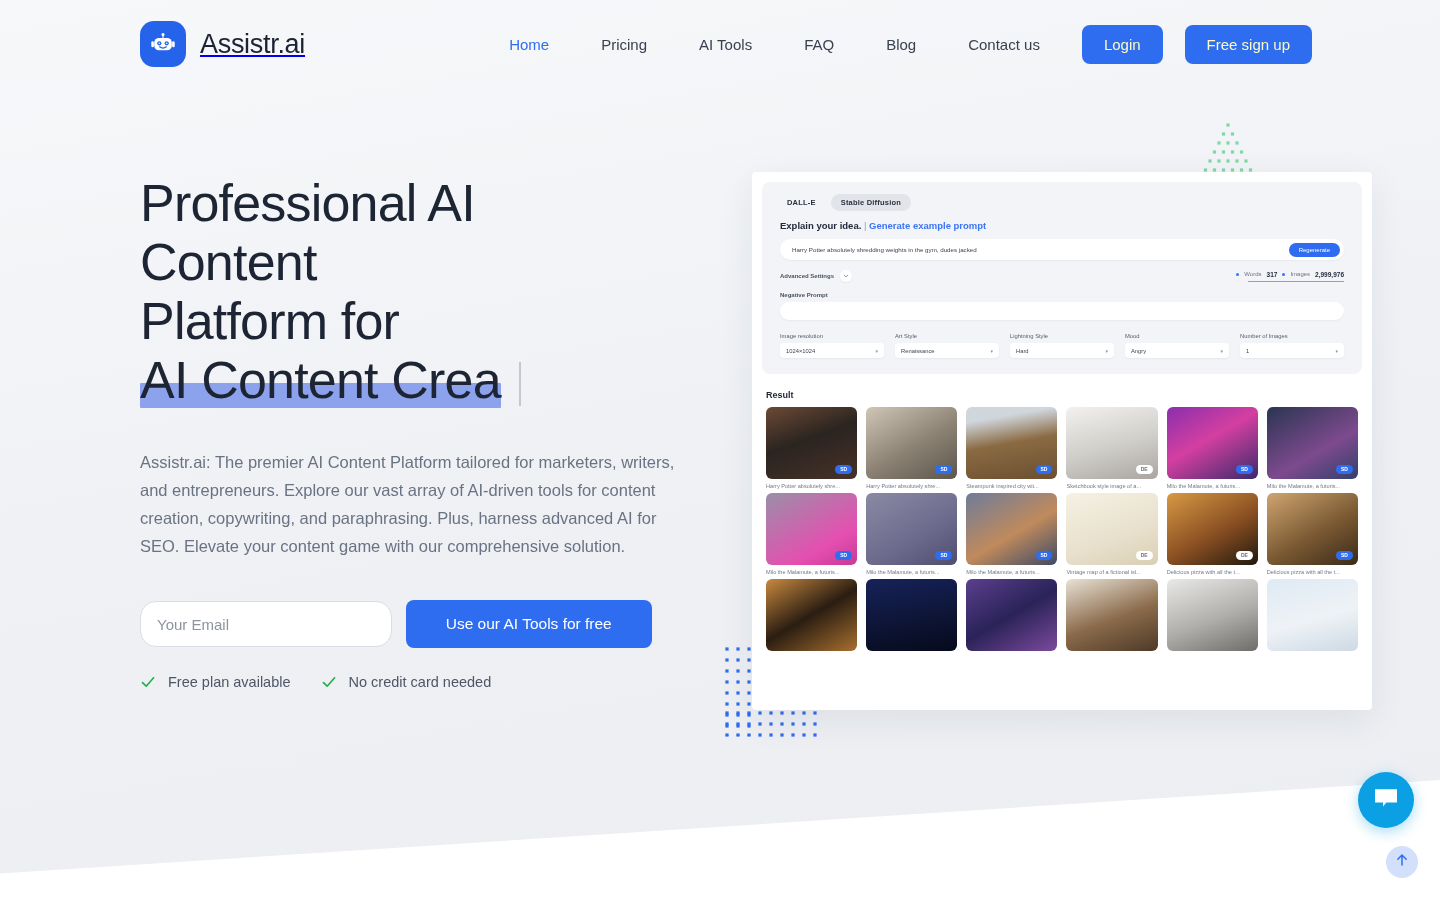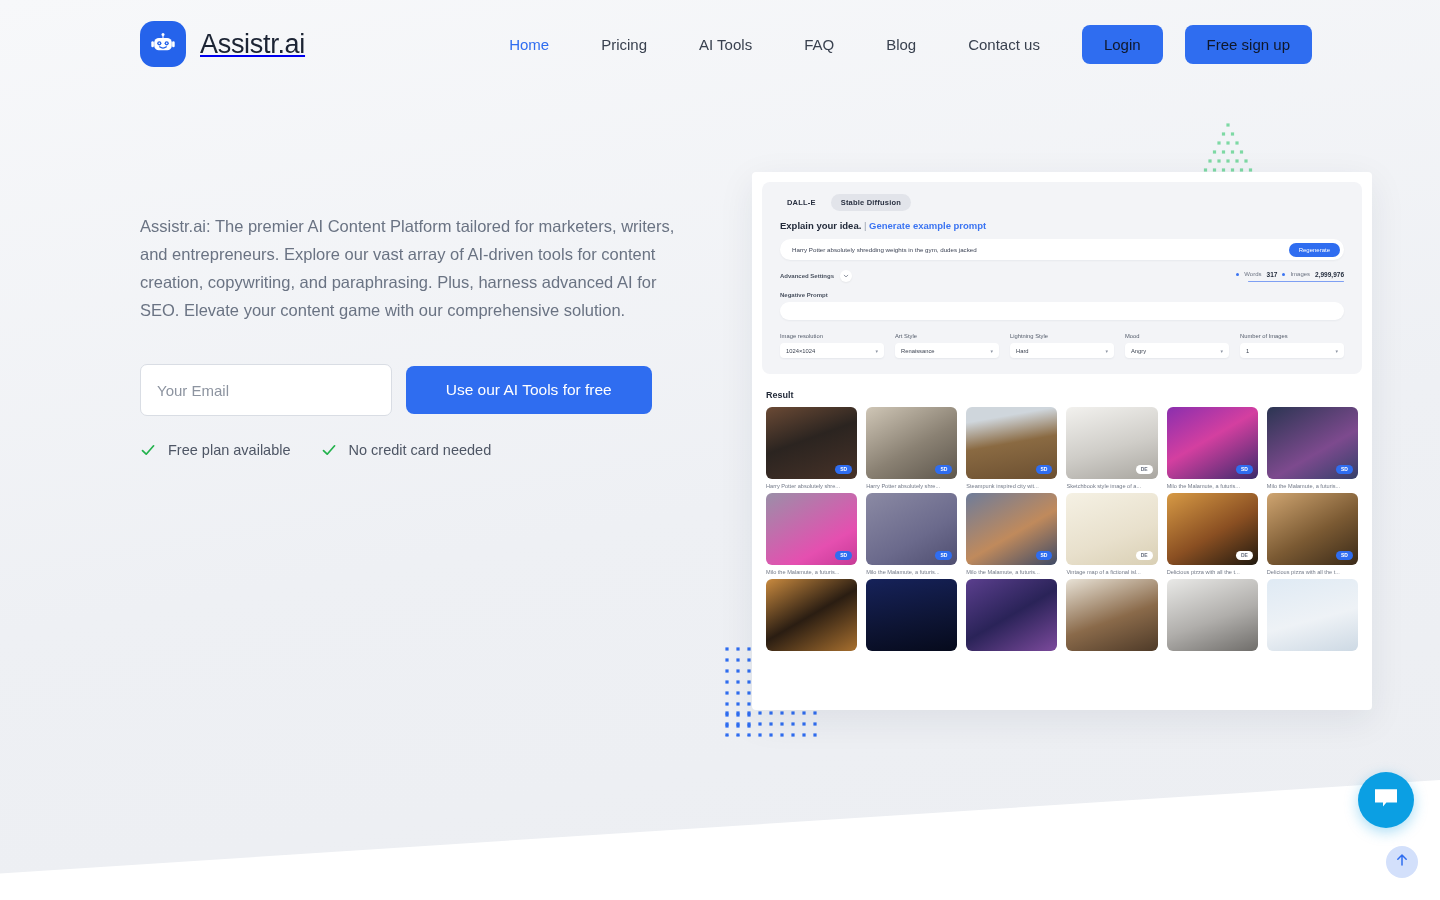--- a/index.html
+++ b/index.html
@@ -40,21 +40,21 @@
     font-size: 27px; font-weight: 500; color: #1c2434; letter-spacing: -0.3px;
   }
 
   .nav { margin-left: auto; display: flex; align-items: center; gap: 12px; }
   .nav-link {
     font-size: 15px; color: #39414f; text-decoration: none;
     padding: 10px 20px; white-space: nowrap;
   }
   .nav-link.active { color: #2f6df0; }
   .btn-login, .btn-signup {
-    font-size: 15px; color: #0f172a; background: #2f6df0;
+    font-size: 15px; color: #fef9c3; background: #2f6df0;
     border: none; border-radius: 8px; padding: 11px 22px;
     margin-left: 10px; cursor: pointer; white-space: nowrap;
     font-family: "Liberation Sans", sans-serif;
   }
   .btn-signup { margin-left: 10px; }
 
   
   .hero {
     position: relative; z-index: 5;
     padding: 86px 0 0 128px;
@@ -73,21 +73,21 @@
     display: inline-block; width: 2px; height: 44px;
     background: #c3c7ce; vertical-align: -8px; margin-left: 18px;
   }
   .hero-sub {
     margin-top: 38px; width: 560px;
     font-size: 16.5px; line-height: 28px; color: #6a7383;
   }
 
   .form-row { margin-top: 40px; display: flex; align-items: center; gap: 14px; }
   .email-input {
-    width: 274px; height: 52px; border: 1px solid #d9dde4; border-radius: 7px;
+    width: 274px; height: 46px; border: 1px solid #d9dde4; border-radius: 16px;
     background: #fff; padding: 0 16px; font-size: 15px; color: #333a47;
     font-family: "Liberation Sans", sans-serif; outline: none;
   }
   .email-input::placeholder { color: #8d94a0; }
   .btn-cta {
     width: 272px; height: 48px; border: none; border-radius: 8px;
     background: #2f6df0; color: #fff; font-size: 15.5px; cursor: pointer;
     font-family: "Liberation Sans", sans-serif;
   }
   .perks { margin-top: 26px; display: flex; align-items: center; gap: 30px; }
@@ -226,20 +226,28 @@
       <a class="nav-link" href="#">AI Tools</a>
       <a class="nav-link" href="#">FAQ</a>
       <a class="nav-link" href="#">Blog</a>
       <a class="nav-link" href="#">Contact us</a>
       <button class="btn-login">Login</button>
       <button class="btn-signup">Free sign up</button>
     </nav>
   </div>
 
   <div class="hero">
+    <h1 class="hero-title">
+      <span>Professional AI Content</span><br>
+      <span>Platform for</span><br>
+      <span class="hl-wrap">
+        <span class="hl-bar"></span>
+        <span>AI Content Crea</span>
+      </span><span class="caret"></span>
+    </h1>
 
     <p class="hero-sub">Assistr.ai: The premier AI Content Platform tailored for marketers, writers, and entrepreneurs. Explore our vast array of AI-driven tools for content creation, copywriting, and paraphrasing. Plus, harness advanced AI for SEO. Elevate your content game with our comprehensive solution.</p>
 
     <div class="form-row">
       <input class="email-input" type="email" placeholder="Your Email" style="">
       <button class="btn-cta">Use our AI Tools for free</button>
     </div>
 
     <div class="perks">
       <div class="perk">

